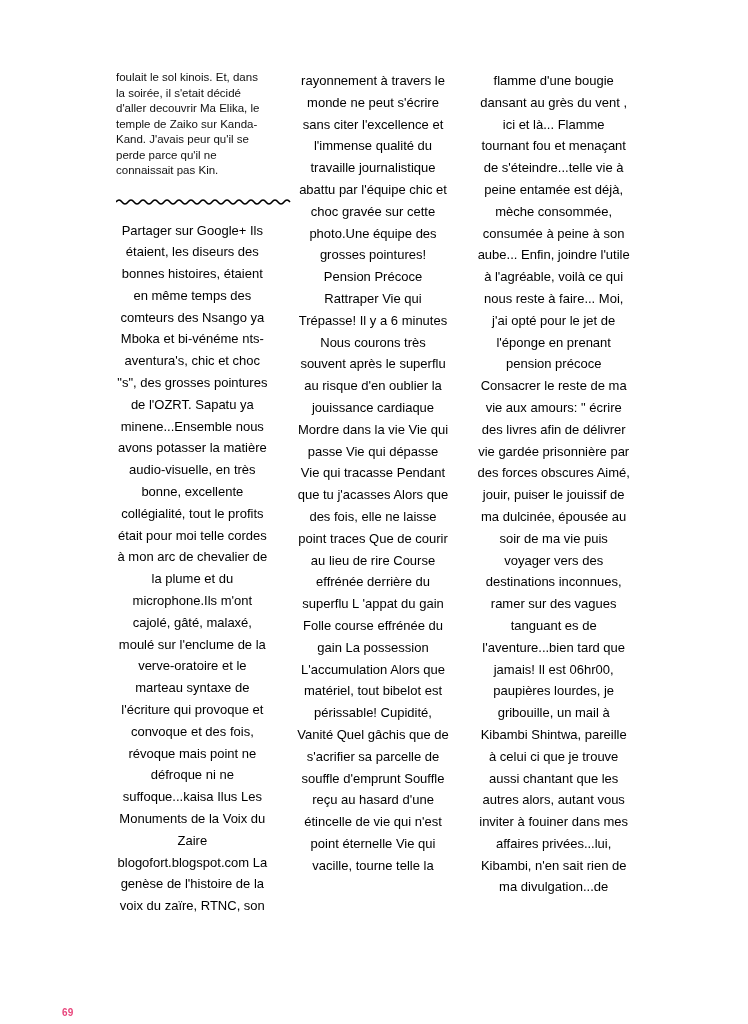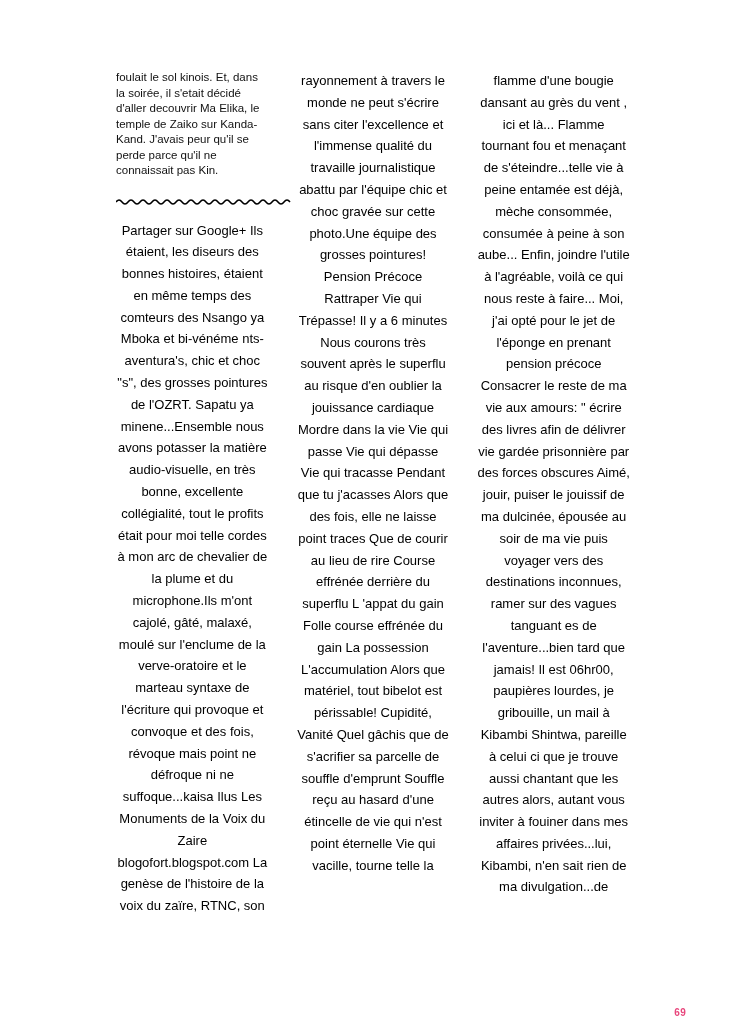--- a/index.html
+++ b/index.html
@@ -40,21 +40,21 @@
     font-size: 13px;
     line-height: 21.8px;
     text-align: center;
     word-wrap: break-word;
   }
   .footer {
     position: absolute;
     left: 0;
     right: 0;
     bottom: 22px;
-    text-align: right;
+    text-align: left;
     font-size: 10px;
     font-weight: bold;
     letter-spacing: 0.3px;
   }
 </style>
 </head>
 <body>
 
 <div class="page">
 

